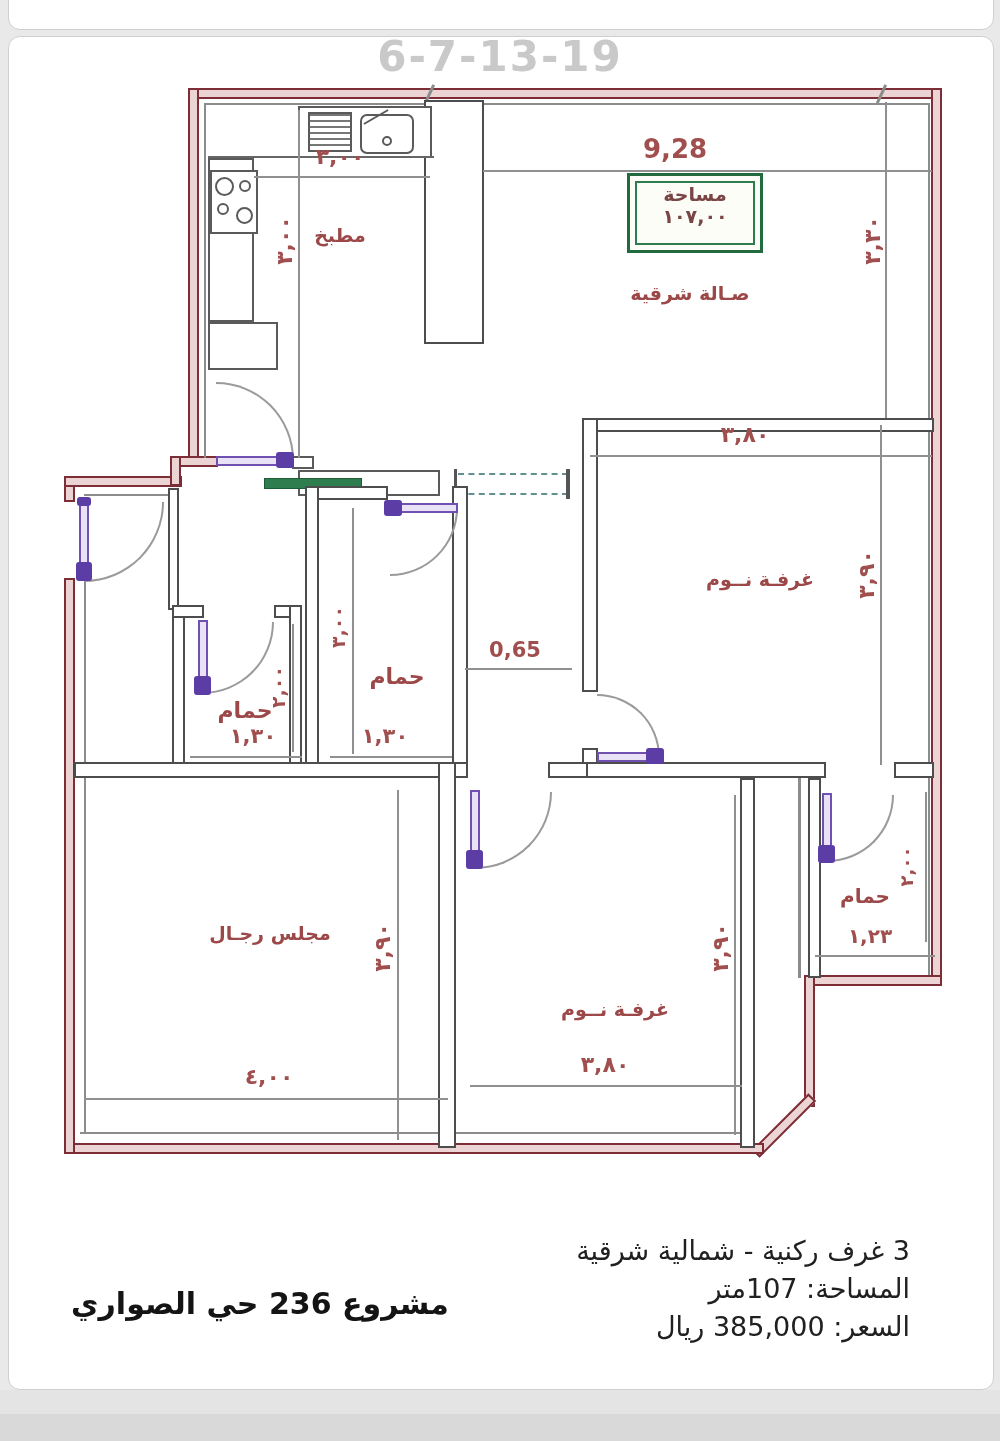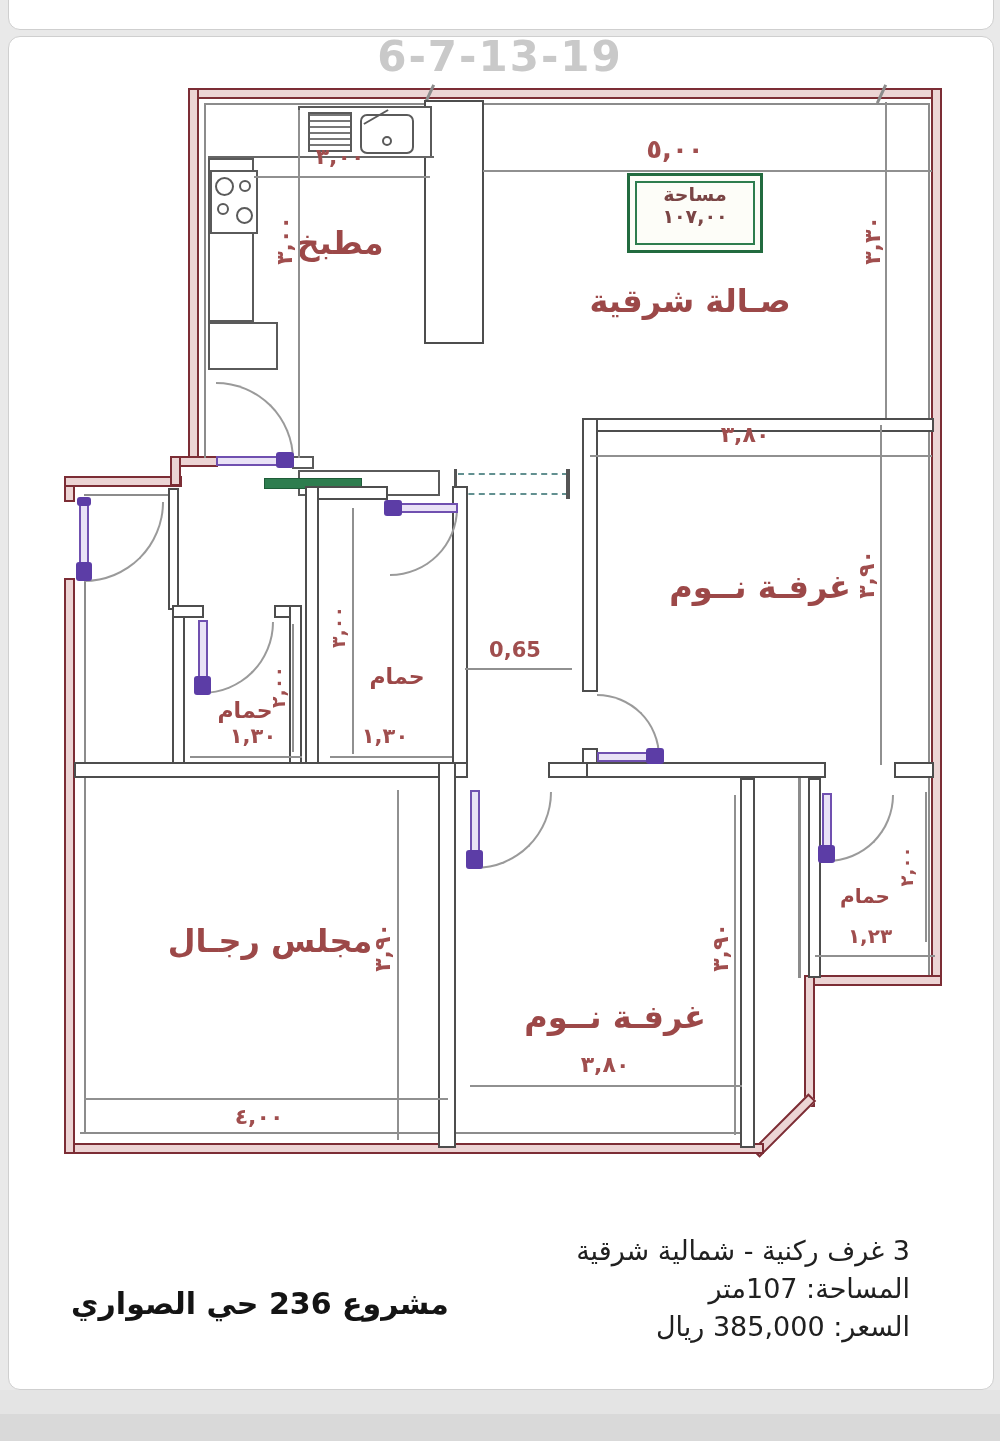--- a/index.html
+++ b/index.html
@@ -8,21 +8,21 @@
   .abs{position:absolute;box-sizing:border-box;}
   
   .ow{position:absolute;box-sizing:border-box;background:#ecd4d4;border:2px solid #7c2d35;}
   
   .iw{position:absolute;box-sizing:border-box;background:#ffffff;border:2px solid #4d4d4d;}
   
   .ln{position:absolute;background:#8c8c8c;}
   .dim{position:absolute;background:#909090;}
   .dimt{position:absolute;color:#a04e4e;font-weight:bold;font-size:22px;text-align:center;white-space:nowrap;}
   .vdim{transform:rotate(-90deg);}
-  .rlabel{position:absolute;color:#9c4848;font-weight:bold;font-size:32px;text-align:center;white-space:nowrap;}
+  .rlabel{position:absolute;color:#9c4848;font-weight:bold;font-size:19px;text-align:center;white-space:nowrap;}
   .arc{position:absolute;box-sizing:border-box;border:0 solid #9a9a9a;background:transparent;}
   .leaf{position:absolute;box-sizing:border-box;background:#e9e2f6;border:2px solid #7050b0;}
   .cap{position:absolute;background:#5c3da6;border-radius:3px;}
   .dash{position:absolute;height:0;border-top:2px dashed #629090;}
   .fx{position:absolute;box-sizing:border-box;border:2px solid #5a5a5a;background:#fff;}
   .circ{position:absolute;box-sizing:border-box;border:2px solid #5a5a5a;border-radius:50%;background:#fff;}
 </style>
 </head>
 <body>
 
@@ -148,21 +148,21 @@
   <div class="rlabel" style="left:285px;top:224px;width:110px;">مطبخ</div>
   <div class="rlabel" style="left:585px;top:282px;width:210px;">صـالة شرقية</div>
   <div class="rlabel" style="left:650px;top:568px;width:220px;">غرفـة نــوم</div>
   <div class="rlabel" style="left:195px;top:698px;width:100px;font-size:22px;">حمام</div>
   <div class="rlabel" style="left:352px;top:664px;width:90px;font-size:22px;">حمام</div>
   <div class="rlabel" style="left:825px;top:884px;width:80px;font-size:20px;">حمام</div>
   <div class="rlabel" style="left:150px;top:922px;width:240px;">مجلس رجـال</div>
   <div class="rlabel" style="left:505px;top:998px;width:220px;">غرفـة نــوم</div>
 
   <div class="dim" style="left:483px;top:170px;width:449px;height:2px;"></div>
-  <div class="dimt" style="left:630px;top:134px;width:90px;font-size:26px;">٥,٠٠</div>
+  <div class="dimt" style="left:630px;top:134px;width:90px;font-size:26px;">9,28</div>
   <div class="dim" style="left:885px;top:102px;width:2px;height:316px;"></div>
   <div class="dimt vdim" style="left:842px;top:228px;width:60px;">٣,٣٠</div>
 
   <div class="dim" style="left:254px;top:176px;width:176px;height:2px;"></div>
   <div class="dimt" style="left:300px;top:144px;width:80px;">٣,٠٠</div>
   <div class="dim" style="left:298px;top:110px;width:2px;height:348px;"></div>
   <div class="dimt vdim" style="left:254px;top:228px;width:60px;">٣,٠٠</div>
 
   <div class="dim" style="left:590px;top:455px;width:342px;height:2px;"></div>
   <div class="dimt" style="left:700px;top:422px;width:90px;">٣,٨٠</div>
@@ -181,21 +181,21 @@
   <div class="dimt" style="left:350px;top:724px;width:70px;font-size:21px;">١,٣٠</div>
   <div class="dim" style="left:352px;top:508px;width:2px;height:246px;"></div>
   <div class="dimt vdim" style="left:308px;top:616px;width:60px;font-size:19px;">٣,٠٠</div>
 
   <div class="dim" style="left:815px;top:955px;width:120px;height:2px;"></div>
   <div class="dimt" style="left:832px;top:924px;width:76px;font-size:20px;">١,٢٣</div>
   <div class="dim" style="left:925px;top:792px;width:2px;height:150px;"></div>
   <div class="dimt vdim" style="left:878px;top:856px;width:56px;font-size:18px;">٢,٠٠</div>
 
   <div class="dim" style="left:84px;top:1098px;width:364px;height:2px;"></div>
-  <div class="dimt" style="left:214px;top:1064px;width:90px;margin-top:40px;">٤,٠٠</div>
+  <div class="dimt" style="left:224px;top:1064px;width:90px;">٤,٠٠</div>
   <div class="dim" style="left:397px;top:790px;width:2px;height:350px;"></div>
   <div class="dimt vdim" style="left:352px;top:935px;width:60px;">٣,٩٠</div>
 
   <div class="dim" style="left:470px;top:1085px;width:272px;height:2px;"></div>
   <div class="dimt" style="left:560px;top:1052px;width:90px;">٣,٨٠</div>
   <div class="dim" style="left:734px;top:795px;width:2px;height:340px;"></div>
   <div class="dimt vdim" style="left:690px;top:935px;width:60px;">٣,٩٠</div>
 
   <div class="abs" style="left:60px;top:1286px;width:400px;text-align:center;font-size:30px;font-weight:bold;color:#141414;direction:rtl;">مشروع 236 حي الصواري</div>
   <div class="abs" style="left:440px;top:1232px;width:470px;text-align:right;direction:rtl;color:#202020;font-size:27px;line-height:38px;">

